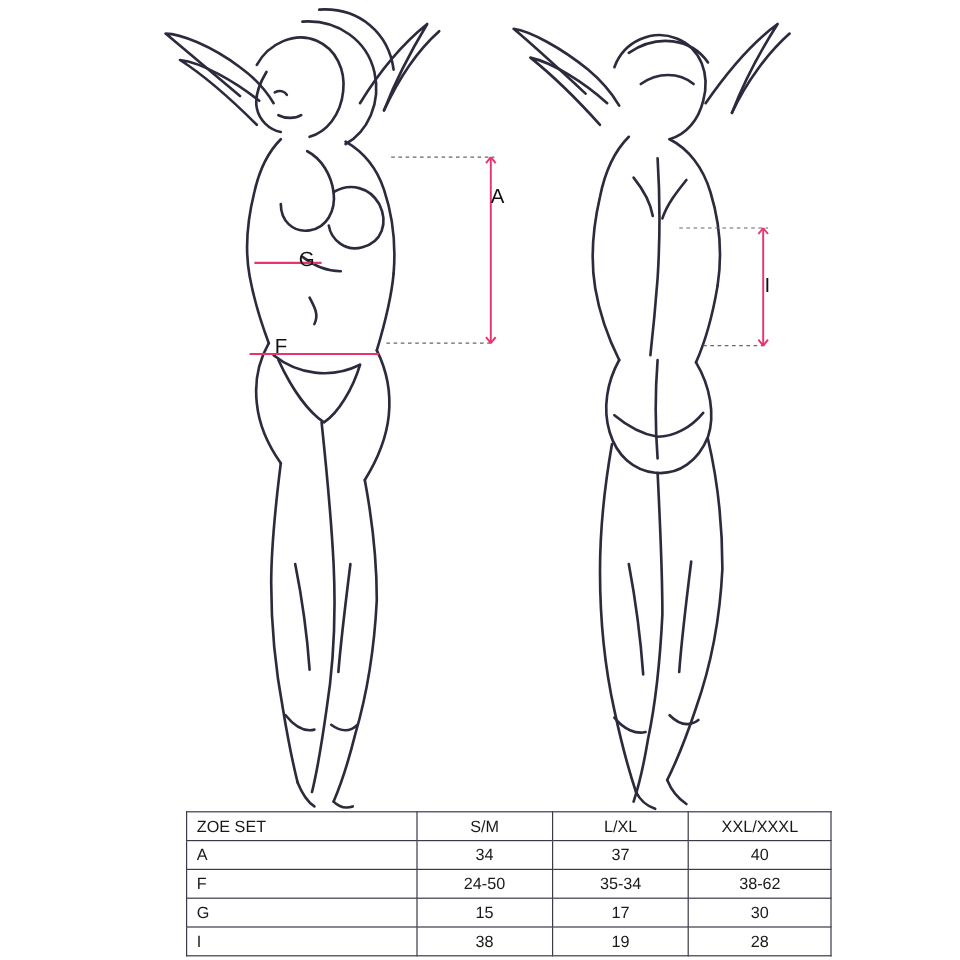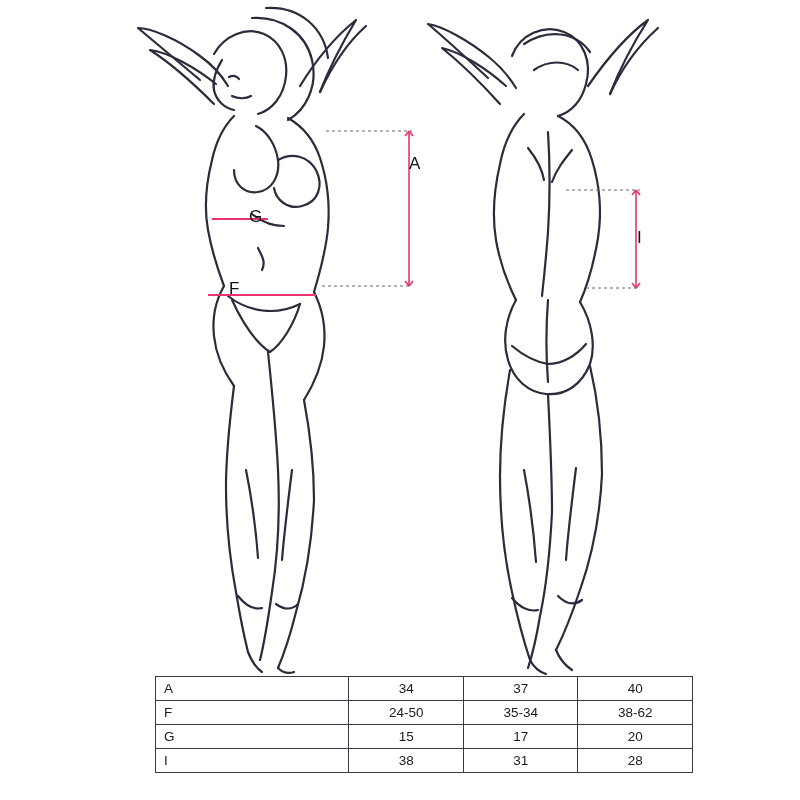--- a/index.html
+++ b/index.html
@@ -183,39 +183,45 @@
   </svg>
 
   <div class="measure-label" style="left:409px; top:155px;">A</div>
   <div class="measure-label" style="left:249px; top:208px;">G</div>
   <div class="measure-label" style="left:229px; top:280px;">F</div>
   <div class="measure-label" style="left:637px; top:229px;">I</div>
 
   <table id="size-table">
     <tbody>
       <tr>
+        <td class="rowhead">ZOE SET</td>
+        <td class="col">S/M</td>
+        <td class="col">L/XL</td>
+        <td class="col">XXL/XXXL</td>
+      </tr>
+      <tr>
         <td class="rowhead">A</td>
         <td class="col">34</td>
         <td class="col">37</td>
         <td class="col">40</td>
       </tr>
       <tr>
         <td class="rowhead">F</td>
         <td class="col">24-50</td>
         <td class="col">35-34</td>
         <td class="col">38-62</td>
       </tr>
       <tr>
         <td class="rowhead">G</td>
         <td class="col">15</td>
         <td class="col">17</td>
-        <td class="col">20</td>
+        <td class="col">30</td>
       </tr>
       <tr>
         <td class="rowhead">I</td>
         <td class="col">38</td>
-        <td class="col">31</td>
+        <td class="col">19</td>
         <td class="col">28</td>
       </tr>
     </tbody>
   </table>
 
 </div>
 
 </body></html>

